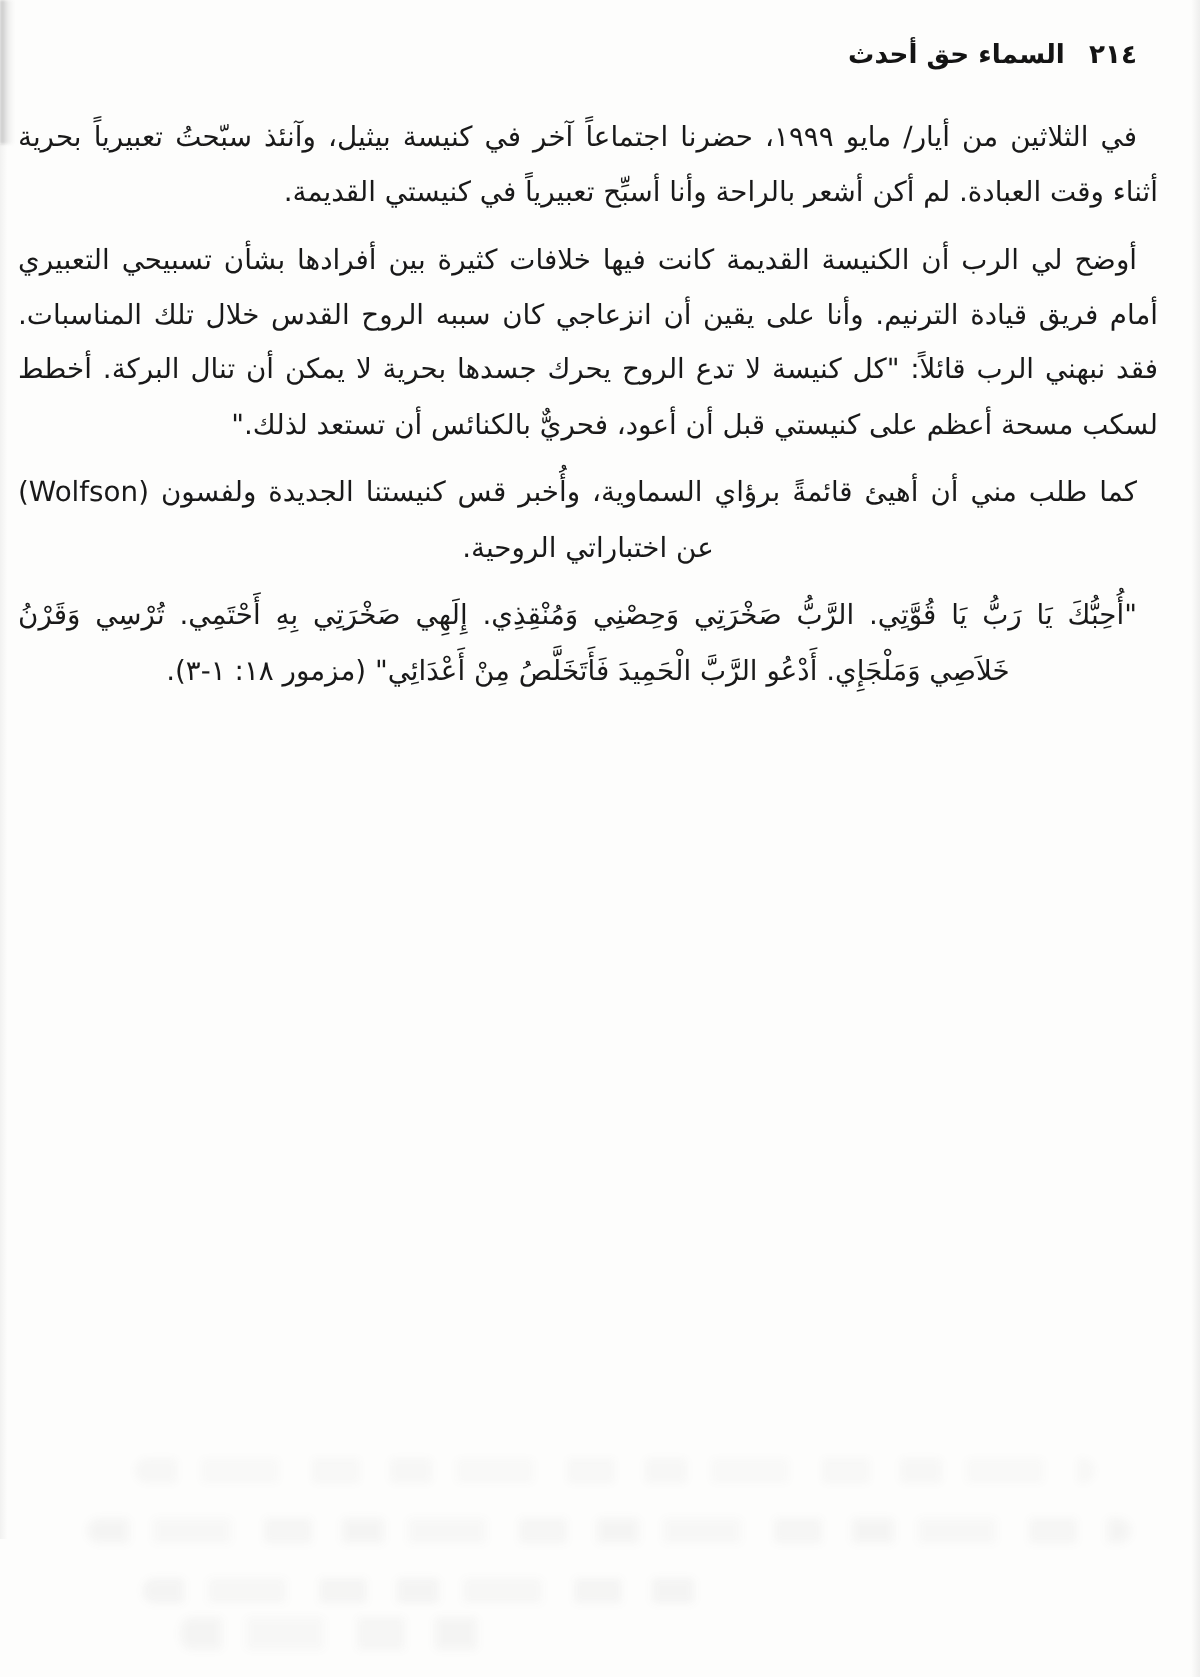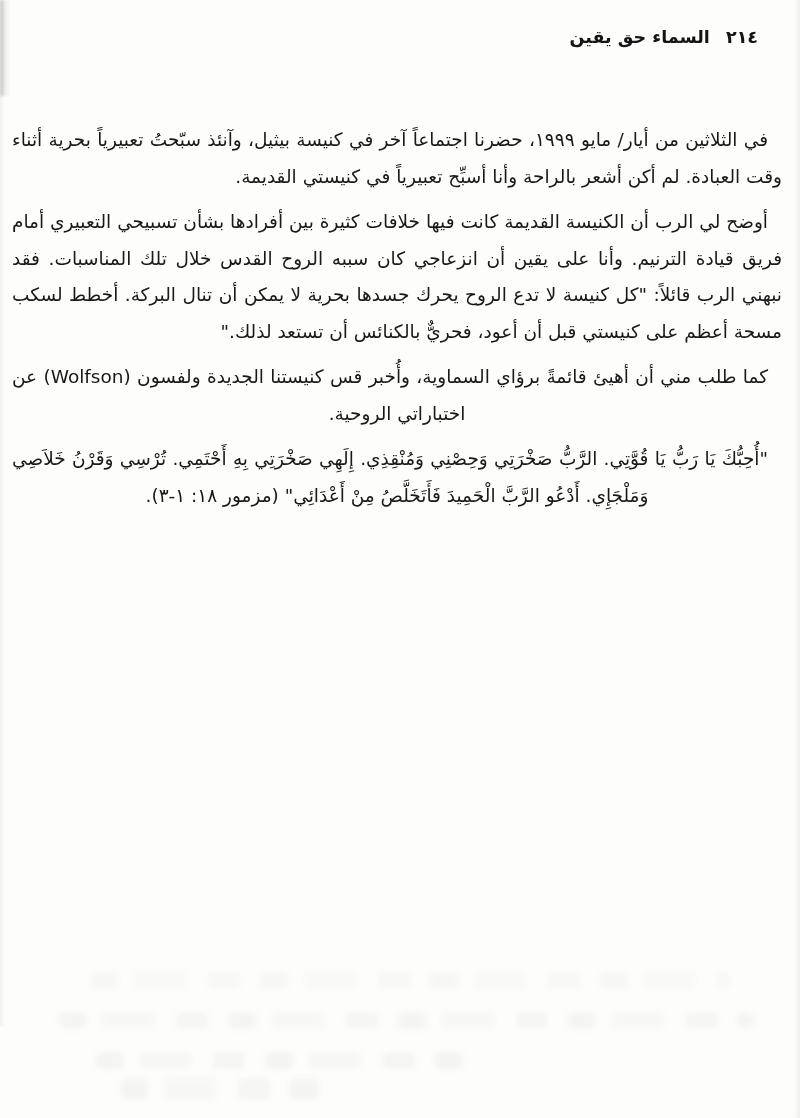--- a/index.html
+++ b/index.html
@@ -30,27 +30,26 @@
   
   .running-head{
     position:absolute;top:27px;right:42px;
     direction:rtl;unicode-bidi:embed;
     font-size:17.5px;font-weight:bold;color:#141414;
     letter-spacing:.2px;white-space:nowrap;
   }
   .running-head .pgnum{margin-left:10px;text-align:center;}
   
   .body-text{
-    position:absolute;top:74px;right:18px;left:12px;
+    position:absolute;top:74px;right:28px;left:12px;
     direction:rtl;
     font-size:18.5px;line-height:36.5px;
     text-align:justify;
     color:#191919;
     text-rendering:optimizeLegibility;
-    margin-top:48px;
   }
   .para{
     margin:0 0 9px 0;
     text-indent:14px;
   }
   .center-last{ text-align-last:center; }
   
   .bleed{position:absolute;left:0;top:0;width:100%;height:100%;pointer-events:none;}
   .bleed > div{
     position:absolute;height:17px;border-radius:8px;
@@ -69,21 +68,21 @@
 <body>
 
 <div class="page">
 
   <div class="edge-left"></div>
   <div class="edge-left-low"></div>
   <div class="edge-right"></div>
 
   <header class="running-head">
     <span class="pgnum">٢١٤</span>
-    <span class="booktitle">السماء حق يقين</span>
+    <span class="booktitle">السماء حق أحدث</span>
   </header>
 
   <main class="body-text">
     <p class="para">في الثلاثين من أيار/ مايو ١٩٩٩، حضرنا اجتماعاً آخر في كنيسة بيثيل، وآنئذ سبّحتُ تعبيرياً بحرية أثناء وقت العبادة. لم أكن أشعر بالراحة وأنا أسبِّح تعبيرياً في كنيستي القديمة.</p>
     <p class="para">أوضح لي الرب أن الكنيسة القديمة كانت فيها خلافات كثيرة بين أفرادها بشأن تسبيحي التعبيري أمام فريق قيادة الترنيم. وأنا على يقين أن انزعاجي كان سببه الروح القدس خلال تلك المناسبات. فقد نبهني الرب قائلاً: "كل كنيسة لا تدع الروح يحرك جسدها بحرية لا يمكن أن تنال البركة. أخطط لسكب مسحة أعظم على كنيستي قبل أن أعود، فحريٌّ بالكنائس أن تستعد لذلك."</p>
     <p class="para center-last">كما طلب مني أن أهيئ قائمةً برؤاي السماوية، وأُخبر قس كنيستنا الجديدة ولفسون (Wolfson) عن اختباراتي الروحية.</p>
     <p class="para center-last">"أُحِبُّكَ يَا رَبُّ يَا قُوَّتِي. الرَّبُّ صَخْرَتِي وَحِصْنِي وَمُنْقِذِي. إِلَهِي صَخْرَتِي بِهِ أَحْتَمِي. تُرْسِي وَقَرْنُ خَلاَصِي وَمَلْجَإِي. أَدْعُو الرَّبَّ الْحَمِيدَ فَأَتَخَلَّصُ مِنْ أَعْدَائِي" (مزمور ١٨: ١-٣).</p>
   </main>
 
   <div class="bleed">

